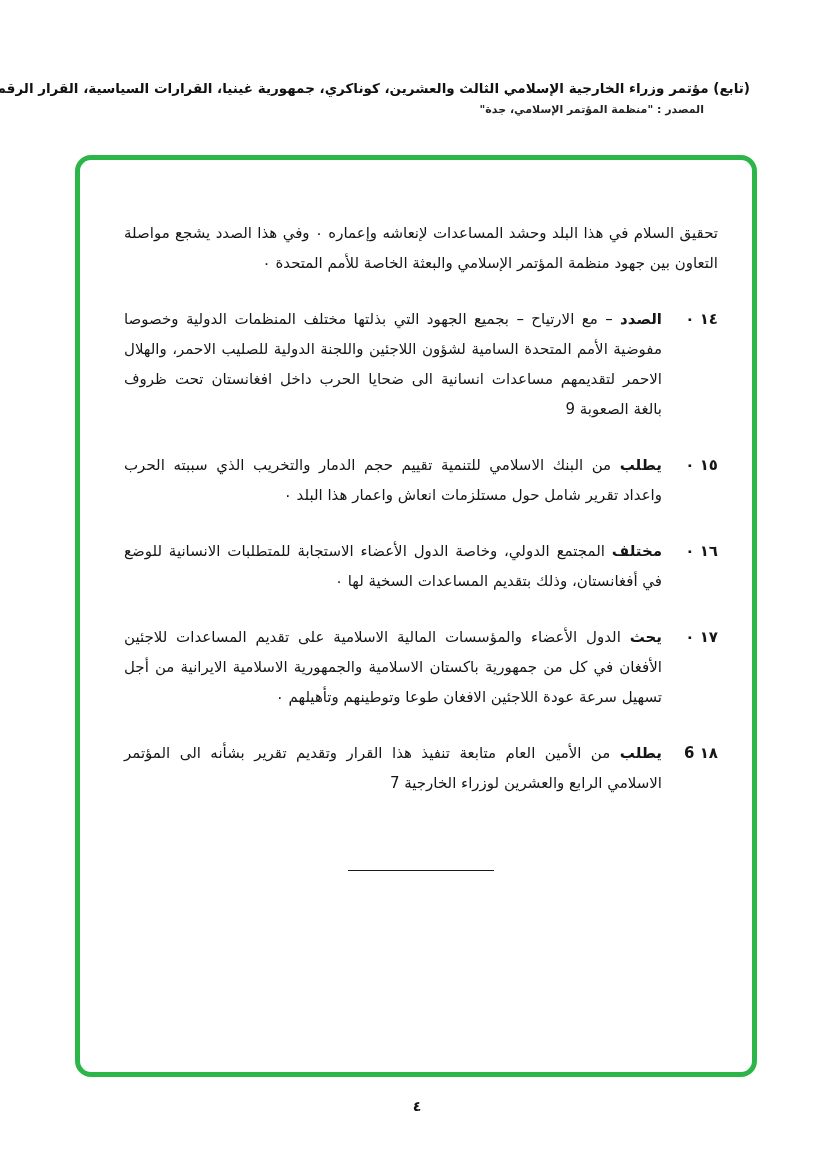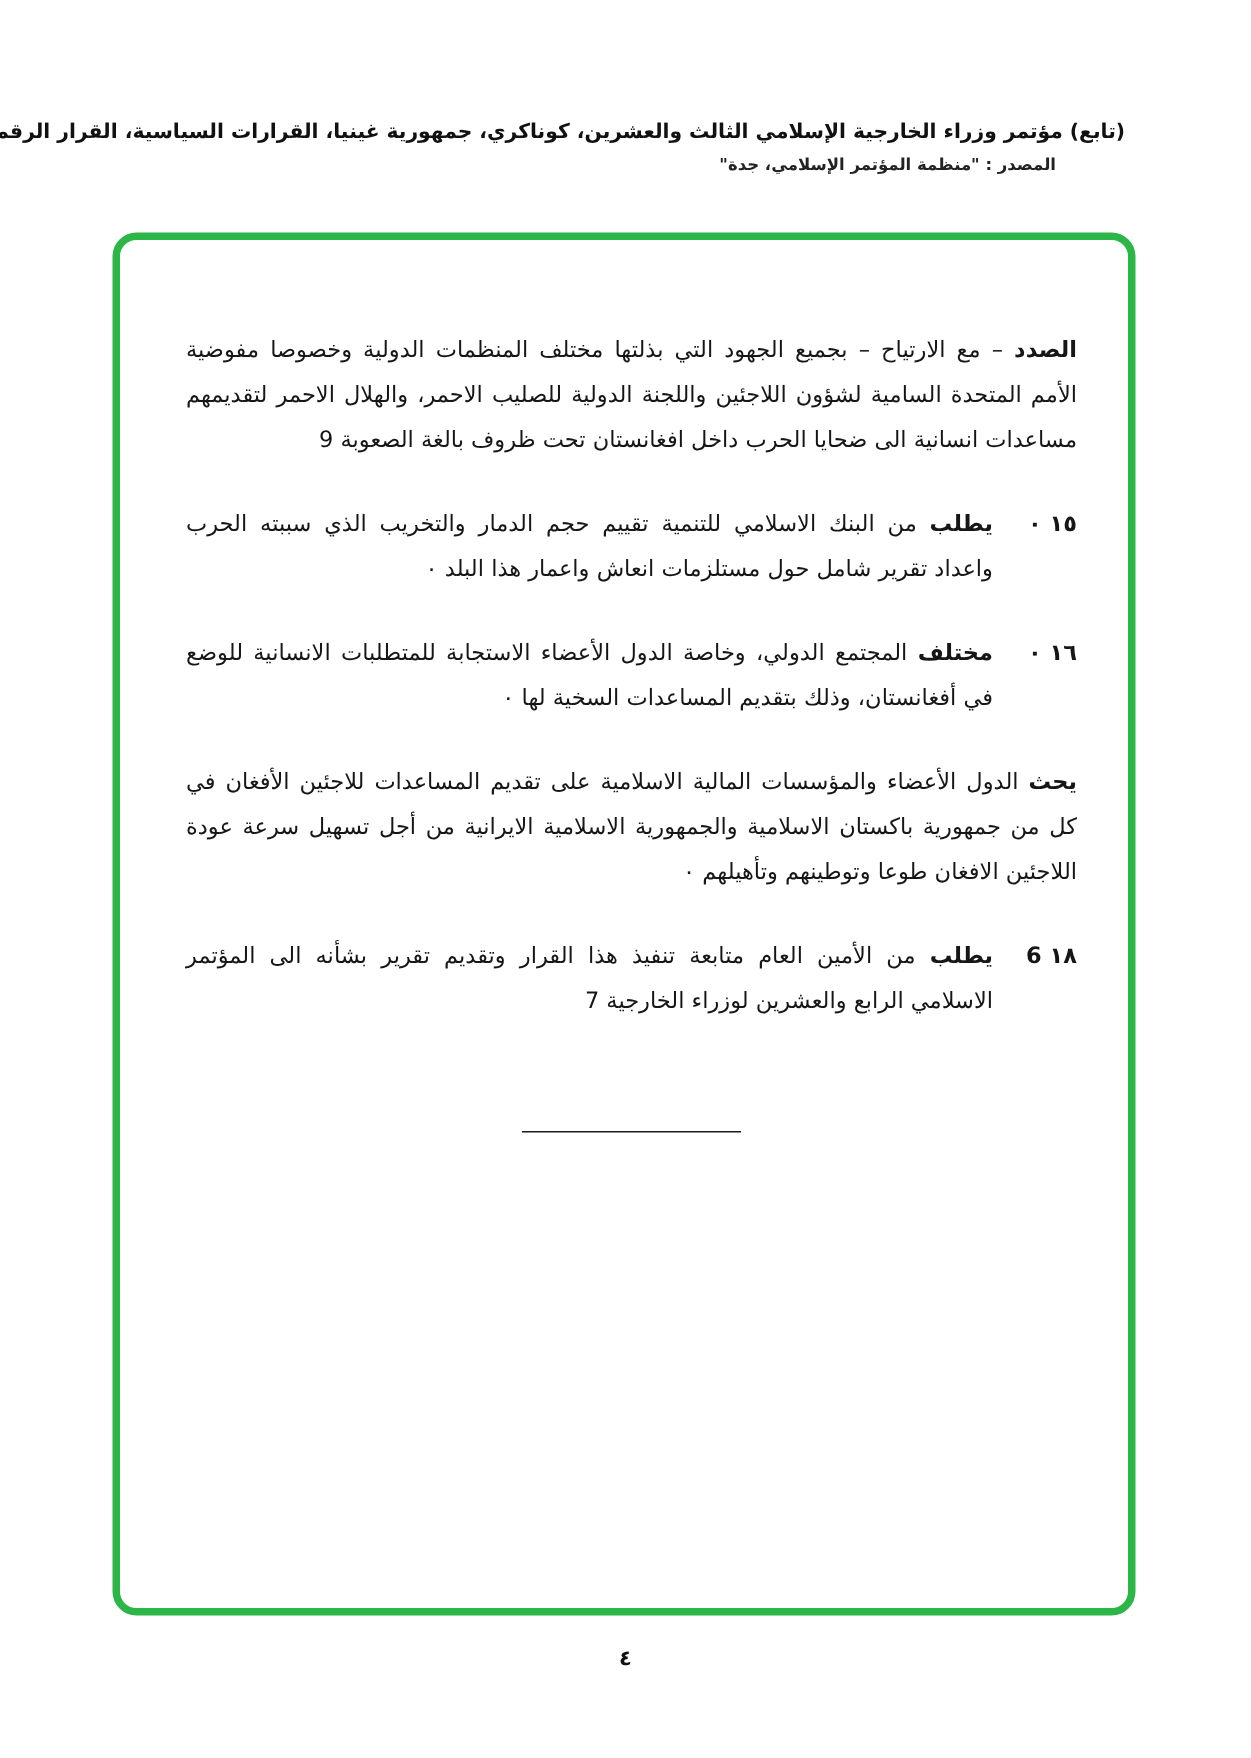--- a/index.html
+++ b/index.html
@@ -89,36 +89,39 @@
 <div class="page">
 
   <div class="doc-header">
     <div class="line1">(تابع) مؤتمر وزراء الخارجية الإسلامي الثالث والعشرين، كوناكري، جمهورية غينيا، القرارات السياسية، القرار الرقم ٢٣/٨-س</div>
     <div class="line2">المصدر :  "منظمة المؤتمر الإسلامي، جدة"</div>
   </div>
 
   <div class="green-frame" style="border-color: rgb(44, 182, 72);">
     <div class="content">
 
+      <p class="intro">تحقيق السلام في هذا البلد وحشد المساعدات لإنعاشه وإعماره ٠ وفي هذا الصدد يشجع مواصلة التعاون بين جهود منظمة المؤتمر الإسلامي والبعثة الخاصة للأمم المتحدة ٠</p>
 
       <div class="item">
+        <span class="num">١٤ ٠</span>
         <span class="text"><span class="lead">الصدد</span> <span>– مع الارتياح – بجميع الجهود التي بذلتها مختلف المنظمات الدولية وخصوصا مفوضية الأمم المتحدة السامية لشؤون اللاجئين واللجنة الدولية للصليب الاحمر، والهلال الاحمر لتقديمهم مساعدات انسانية الى ضحايا الحرب داخل افغانستان تحت ظروف بالغة الصعوبة 9</span></span>
       </div>
 
       <div class="item">
         <span class="num">١٥ ٠</span>
         <span class="text"><span class="lead">يطلب</span> <span>من البنك الاسلامي للتنمية تقييم حجم الدمار والتخريب الذي سببته الحرب واعداد تقرير شامل حول مستلزمات انعاش واعمار هذا البلد ٠</span></span>
       </div>
 
       <div class="item">
         <span class="num">١٦ ٠</span>
         <span class="text"><span class="lead">مختلف</span> <span>المجتمع الدولي، وخاصة الدول الأعضاء الاستجابة للمتطلبات الانسانية للوضع في أفغانستان، وذلك بتقديم المساعدات السخية لها ٠</span></span>
       </div>
 
       <div class="item">
+        <span class="num">١٧ ٠</span>
         <span class="text"><span class="lead">يحث</span> <span>الدول الأعضاء والمؤسسات المالية الاسلامية على تقديم المساعدات للاجئين الأفغان في كل من جمهورية باكستان الاسلامية والجمهورية الاسلامية الايرانية من أجل تسهيل سرعة عودة اللاجئين الافغان طوعا وتوطينهم وتأهيلهم ٠</span></span>
       </div>
 
       <div class="item">
         <span class="num">١٨ 6</span>
         <span class="text"><span class="lead">يطلب</span> <span>من الأمين العام متابعة تنفيذ هذا القرار وتقديم تقرير بشأنه الى المؤتمر الاسلامي الرابع والعشرين لوزراء الخارجية 7</span></span>
       </div>
 
       <div class="divider"></div>
 

